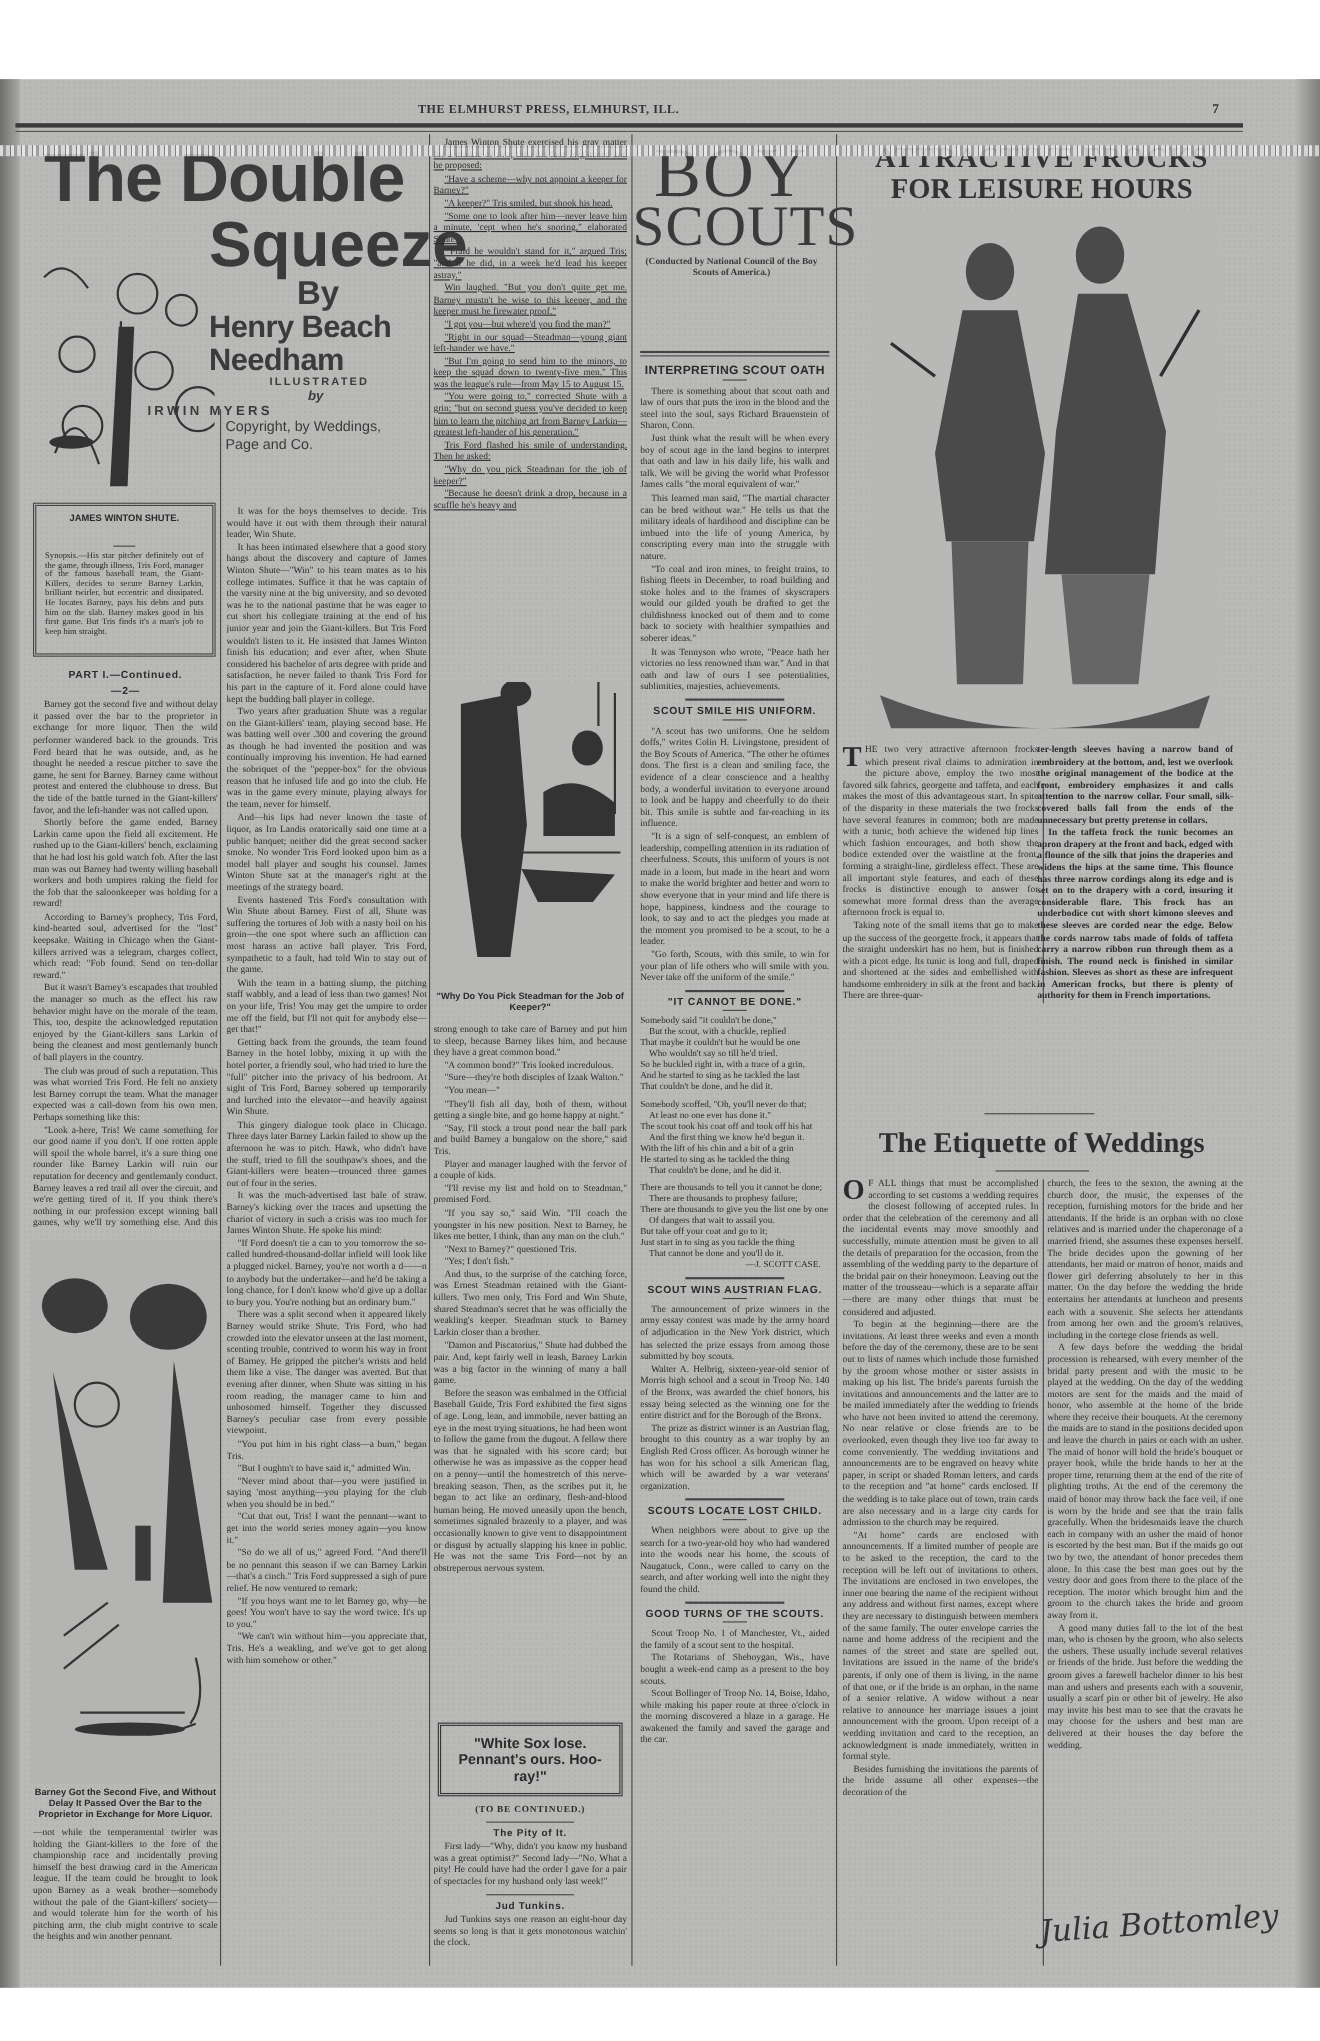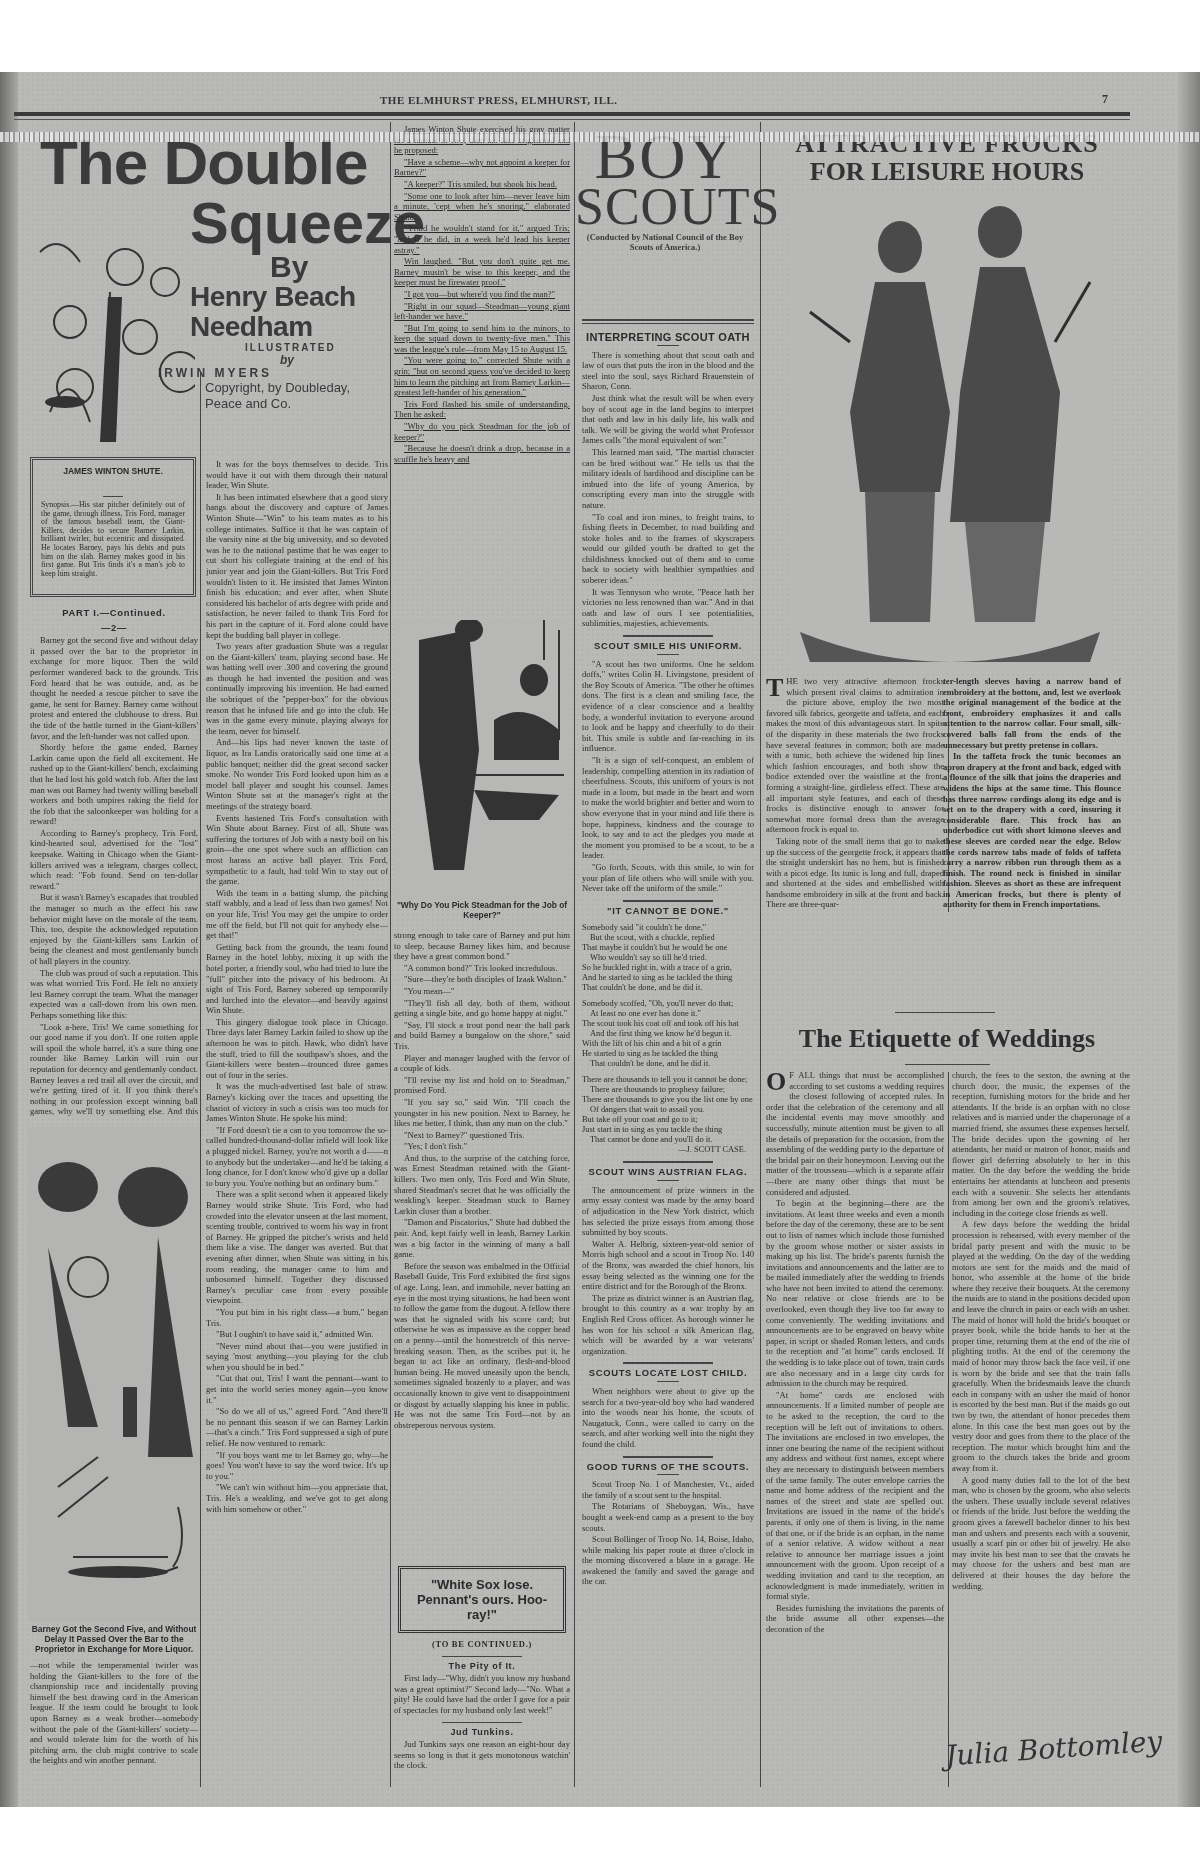--- a/index.html
+++ b/index.html
@@ -18,21 +18,21 @@
   .col p{margin:0 0 1px 0;text-indent:10px;}
   .vrule{position:absolute;width:1px;background:#444;}
   .hrule{position:absolute;height:1px;background:#444;}
   .serial-title{position:absolute;left:40px;top:60px;width:330px;font-family:"Liberation Sans",sans-serif;font-weight:bold;color:#3b3b3b;}
   .t-the-double{font-size:62px;line-height:62px;letter-spacing:-1px;}
   .t-squeeze{font-size:58px;line-height:58px;margin-left:150px;}
   .t-by{font-size:30px;margin-left:230px;line-height:30px;}
   .t-author{font-size:28px;margin-left:150px;line-height:30px;letter-spacing:-0.5px;}
   .t-ill{font-size:10px;margin-left:205px;letter-spacing:2px;line-height:12px;}
   .t-illby{font-size:12px;margin-left:240px;line-height:12px;font-style:italic;}
-  .t-illustrator{font-size:12px;margin-left:118px;letter-spacing:3px;line-height:14px;}
+  .t-illustrator{font-size:12px;margin-left:94px;letter-spacing:3px;line-height:14px;}
   .t-copy{font-size:13px;margin-left:165px;line-height:16px;font-weight:normal;}
   .crowd{position:absolute;left:30px;top:140px;width:165px;height:240px;}
   .synopsis-box{position:absolute;left:30px;top:385px;width:166px;height:140px;border:3px double #444;padding:6px 8px;box-sizing:border-box;}
   .synopsis-box .h{font-family:"Liberation Sans",sans-serif;font-weight:bold;font-size:8.5px;text-align:center;margin-bottom:20px;}
   .synopsis-box .sr{width:20px;height:1px;background:#444;margin:2px auto 4px;}
   .synopsis-box .b{font-size:7.8px;line-height:8.6px;text-align:justify;}
   .illus{position:absolute;border:none;}
   .caption{font-family:"Liberation Sans",sans-serif;font-weight:bold;font-size:8.4px;line-height:10px;text-align:center;}
   .boy-title{position:absolute;left:575px;top:60px;width:180px;text-align:center;font-family:"Liberation Serif",serif;color:#3a3a3a;}
   .boy-title .w1{font-size:64px;line-height:50px;letter-spacing:2px;}
@@ -73,21 +73,21 @@
   <div class="vrule" style="left:948px;top:1000px;height:715px;"></div>
 
   <div class="serial-title">
     <div class="t-the-double">The Double</div>
     <div class="t-squeeze">Squeeze</div>
     <div class="t-by">By</div>
     <div class="t-author">Henry Beach Needham</div>
     <div class="t-ill">ILLUSTRATED</div>
     <div class="t-illby">by</div>
     <div class="t-illustrator">IRWIN MYERS</div>
-    <div class="t-copy">Copyright, by Doubleday, Peace and Co.</div>
+    <div class="t-copy">Copyright, by Weddings, Page and Co.</div>
   </div>
   <svg class="crowd" viewBox="0 0 165 240">
     <g fill="none" stroke="#333" stroke-width="2">
       <circle cx="95" cy="55" r="18"></circle>
         <circle cx="40" cy="110" r="16"></circle>
         <circle cx="110" cy="125" r="17"></circle>
       <circle cx="45" cy="175" r="18"></circle>
         <circle cx="135" cy="70" r="14"></circle>
         <circle cx="150" cy="160" r="20"></circle>
       <path d="M20 200 Q40 150 60 210"></path>
@@ -253,21 +253,21 @@
     <div class="long-rule"></div>
 
     <div class="sec-h">"IT CANNOT BE DONE."</div>
     <div class="short-rule"></div>
     <div class="poem">
       <div>Somebody said "it couldn't be done,"</div>
       <div class="ind">But the scout, with a chuckle, replied</div>
       <div>That maybe it couldn't but he would be one</div>
       <div class="ind">Who wouldn't say so till he'd tried.</div>
       <div>So he buckled right in, with a trace of a grin,</div>
-      <div>And he started to sing as he tackled the thing</div>
+      <div>And he started to sing as he tackled the last</div>
       <div>That couldn't be done, and he did it.</div>
       <div style="height:6px"></div>
       <div>Somebody scoffed, "Oh, you'll never do that;</div>
       <div class="ind">At least no one ever has done it."</div>
       <div>The scout took his coat off and took off his hat</div>
       <div class="ind">And the first thing we know he'd begun it.</div>
       <div>With the lift of his chin and a bit of a grin</div>
       <div>He started to sing as he tackled the thing</div>
       <div class="ind">That couldn't be done, and he did it.</div>
       <div style="height:6px"></div>

